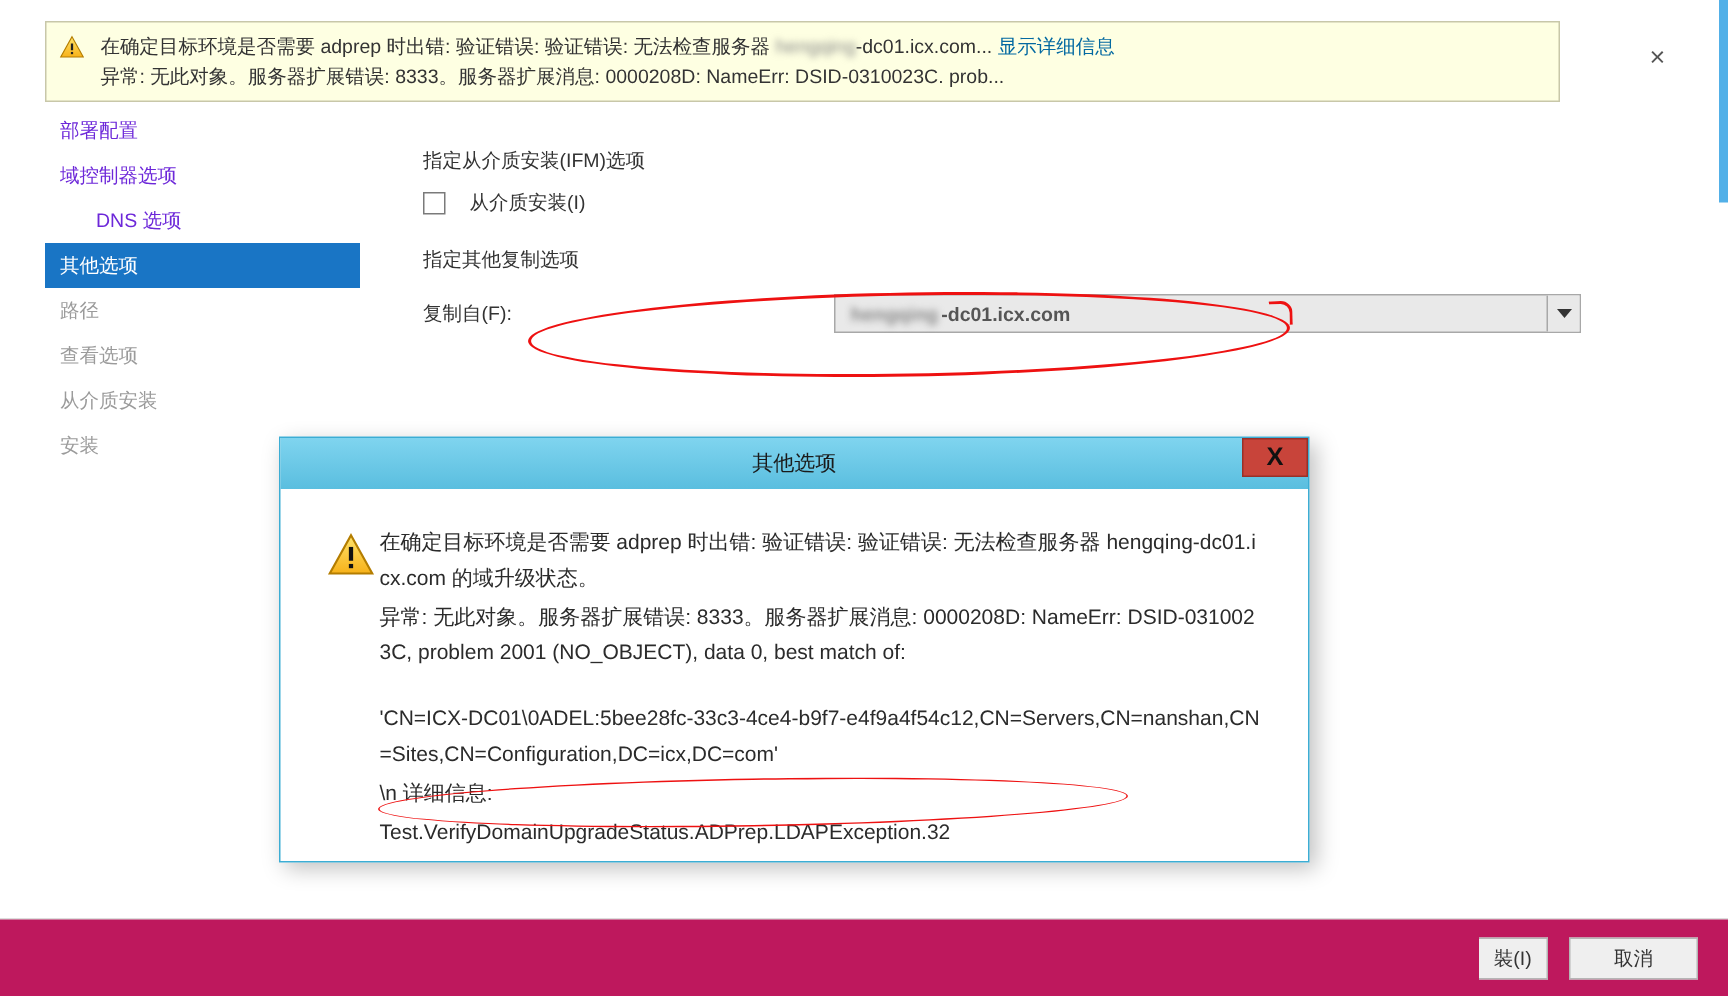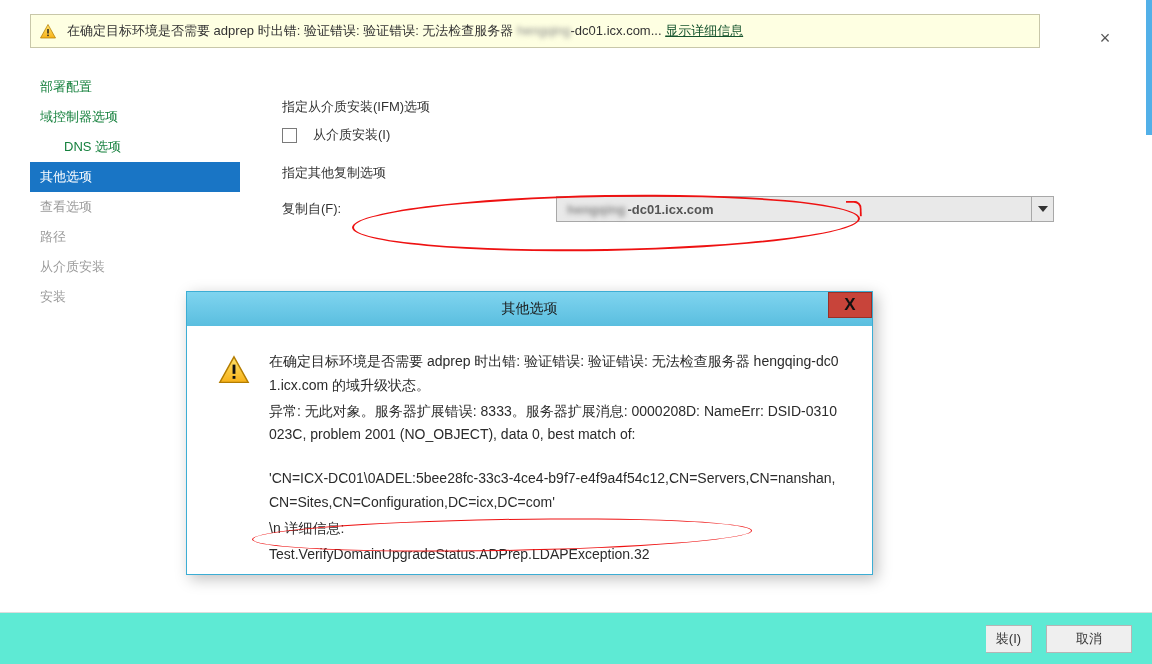--- a/index.html
+++ b/index.html
@@ -29,43 +29,42 @@
       border: 1px solid #c8c7a9;
       padding: 6px 10px 6px 36px;
       line-height: 1.55;
     }
     .banner .warn-icon {
       position: absolute;
       left: 8px; top: 8px;
       width: 18px; height: 18px;
     }
     .banner .show-link {
-      color: #14532d;
-      text-decoration: underline;
+      color: #0369a1;
       cursor: pointer;
     }
     .banner .close-x {
       position: absolute;
       right: -78px; top: 10px;
       font-size: 18px;
       color: #555;
       cursor: pointer;
       width: 24px; text-align: center;
     }
     
     .sidebar {
       position: absolute;
       top: 72px;
       left: 30px;
       width: 210px;
     }
     .side-item {
       padding: 6px 10px;
       cursor: pointer;
-      color: #15803d;
+      color: #6d28d9;
     }
     .side-item.sub { padding-left: 34px; }
     .side-item.selected {
       background: #1975c5;
       color: #fff;
     }
     .side-item.dim { color: #9b9b9b; }
     
     .main {
       position: absolute;
@@ -167,37 +166,37 @@
       color:#111;
       font-size:17px;
       font-weight:bold;
       display:flex;align-items:center;justify-content:center;
       border:1px solid #993028;
       cursor:pointer;
     }
     .dlg-body{
       padding: 24px 30px 6px 30px;
       display:flex;
-      gap:18px;
+      gap:2px;
       line-height:1.7;
       font-size:14px;
       color:#2b2b2b;
     }
     .dlg-body .warn-big{
       width:34px;height:34px;flex-shrink:0;
       margin-top:4px;
     }
     .dlg-text p { margin-bottom: 2px; word-break: break-all;}
     .dlg-text .gap { height:18px; }
     
     .footer-bar{
       position:absolute;
       left:0;right:0;bottom:0;
       height:52px;
-      background:#5eead4;
+      background:#be185d;
       border-top:1px solid #ddd;
       display:flex;align-items:center;justify-content:flex-end;
       gap:14px;
       padding-right:20px;
     }
     .footer-bar .btn{
       height:28px;min-width:86px;
       background:#efefef;
       border:1px solid #b5b5b5;
       display:flex;align-items:center;justify-content:center;
@@ -229,30 +228,31 @@
   <svg class="warn-icon" viewBox="0 0 24 24">
     <path class="tri" d="M12 2 L22 20 L2 20 Z"></path>
     <rect x="11" y="8" width="2" height="6" fill="#222"></rect>
     <rect x="11" y="15.5" width="2" height="2" fill="#222"></rect>
   </svg>
   <div>
     <span>在确定目标环境是否需要 adprep 时出错: 验证错误: 验证错误: 无法检查服务器</span>
     <span class="blur" style="filter:blur(2.5px);color:#888">hengqing</span><span>-dc01.icx.com...</span>
     <span class="show-link">显示详细信息</span>
   </div>
+  <div>异常: 无此对象。服务器扩展错误: 8333。服务器扩展消息: 0000208D: NameErr: DSID-0310023C. prob...</div>
   <div class="close-x">×</div>
 </div>
 
 <div class="sidebar" id="sidebar">
     <div class="side-item ">部署配置</div>
     <div class="side-item ">域控制器选项</div>
     <div class="side-item sub">DNS 选项</div>
     <div class="side-item selected">其他选项</div>
+    <div class="side-item dim">路径</div>
     <div class="side-item dim">查看选项</div>
-    <div class="side-item dim">路径</div>
     <div class="side-item dim">从介质安装</div>
     <div class="side-item dim">安装</div>
   </div>
 
 <div class="main">
   <div class="section-title">指定从介质安装(IFM)选项</div>
   <div class="chk-row">
     <div class="chk"></div>
     <span>从介质安装(I)</span>
   </div>

